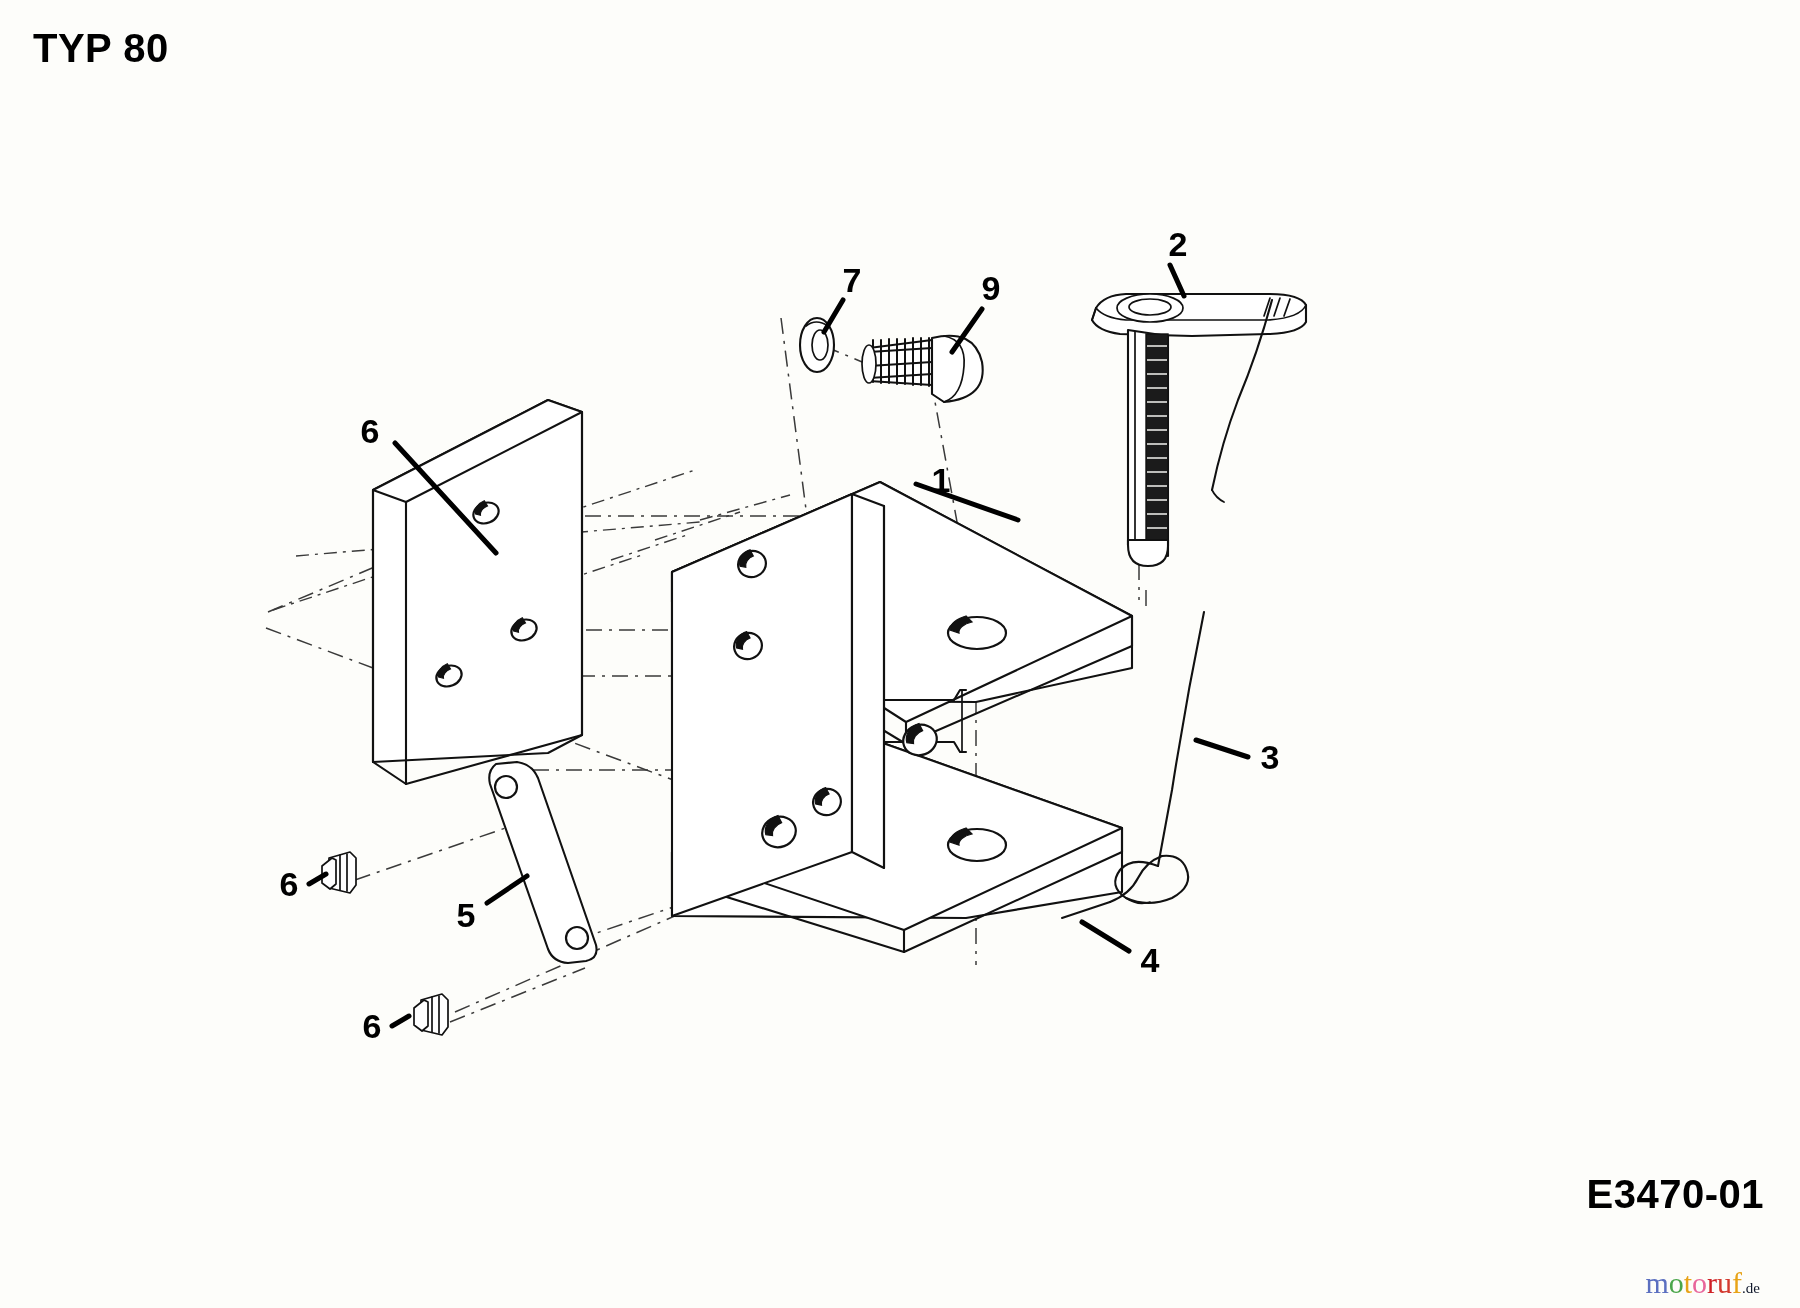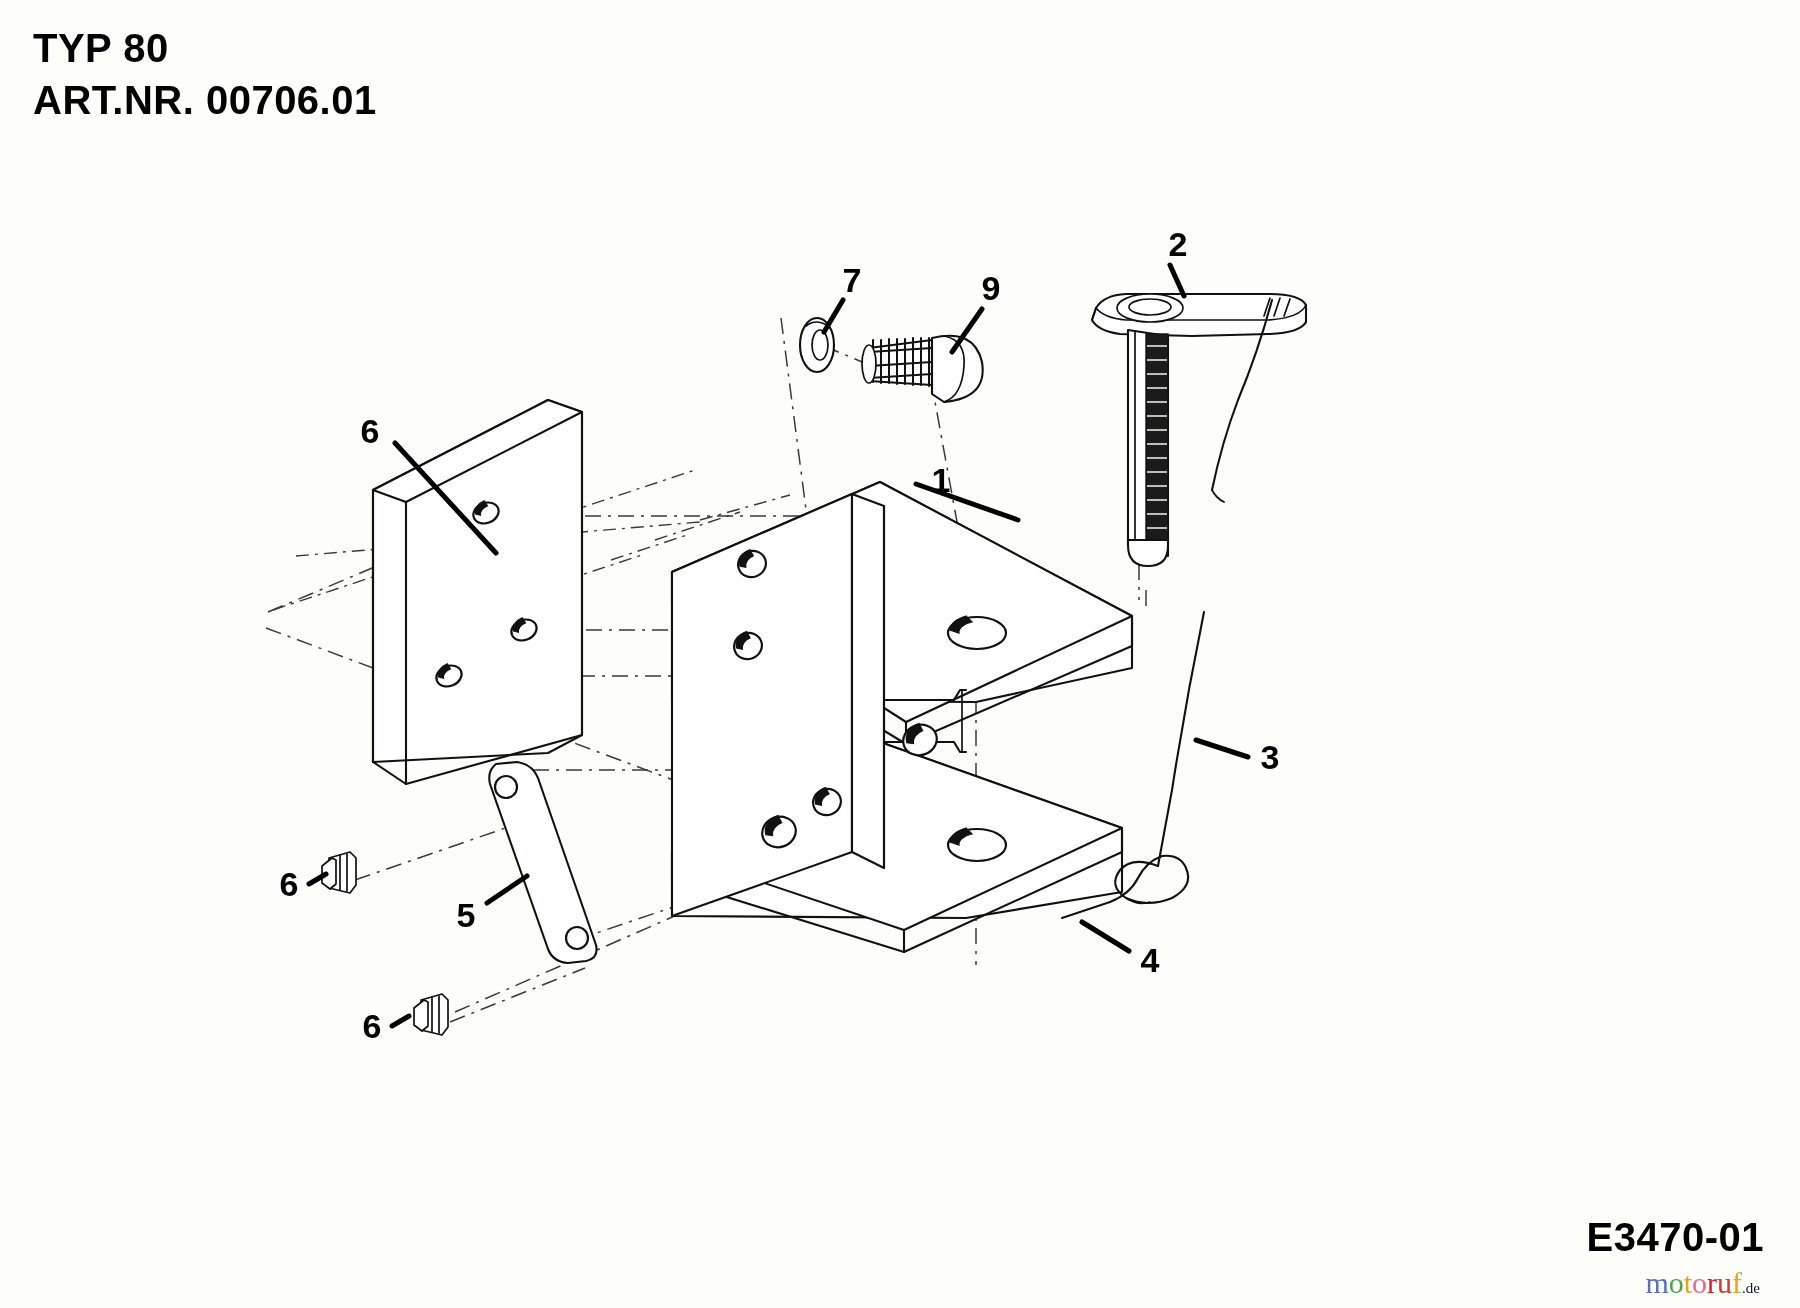--- a/index.html
+++ b/index.html
@@ -8,21 +8,21 @@
     background:#fdfdfa;
     font-family:"Liberation Sans", sans-serif;
     overflow:hidden;
     position:relative;
   }
   #stage{position:absolute;left:0;top:0;width:1800px;height:1308px;}
 
   .hdr{position:absolute;font-weight:bold;color:#000;letter-spacing:.5px;}
   #typ{left:33px;top:26px;font-size:40px;}
   #art{left:33px;top:78px;font-size:40px;}
-  #drawno{position:absolute;right:36px;top:1215px;font-size:40px;font-weight:bold;color:#000;letter-spacing:.5px;}
+  #drawno{position:absolute;right:36px;top:1172px;font-size:40px;font-weight:bold;color:#000;letter-spacing:.5px;}
 
   #wm{position:absolute;right:40px;top:1268px;font-family:"Liberation Serif", serif;font-size:30px;line-height:1;white-space:nowrap;}
   #wm span{display:inline-block;}
   #wm .suf{font-size:15px;color:#0f172a;vertical-align:baseline;}
 
   svg{position:absolute;left:0;top:0;}
   .ln{fill:none;stroke:#111;stroke-width:2.1;stroke-linecap:round;stroke-linejoin:round;}
   .ln-t{fill:none;stroke:#111;stroke-width:1.7;stroke-linecap:round;stroke-linejoin:round;}
   .ln-f{fill:#fff;stroke:#111;stroke-width:2.1;stroke-linejoin:round;}
   .ln-ft{fill:#fff;stroke:#111;stroke-width:1.7;stroke-linejoin:round;}
@@ -33,21 +33,20 @@
   .leader{fill:none;stroke:#000;stroke-width:5;stroke-linecap:round;}
   .thr{fill:none;stroke:#111;stroke-width:2;stroke-linecap:round;}
   .callout{font-family:"Liberation Sans", sans-serif;font-weight:bold;font-size:34px;fill:#000;}
 </style>
 </head>
 <body>
 
 <div id="stage">
 
   <div class="hdr" id="typ">TYP 80</div>
-  <div class="hdr" id="art">ART.NR. 00706.01</div>
 
   <svg width="1800" height="1308" viewBox="0 0 1800 1308">
 
     <g>
       <path class="cl" d="M266 628 L700 790"></path>
       <path class="cl" d="M268 612 L505 512"></path>
       <path class="cl" d="M455 1012 L700 905"></path>
       <path class="cl" d="M355 880 L520 823"></path>
       <path class="cl" d="M450 1022 L585 968"></path>
 

